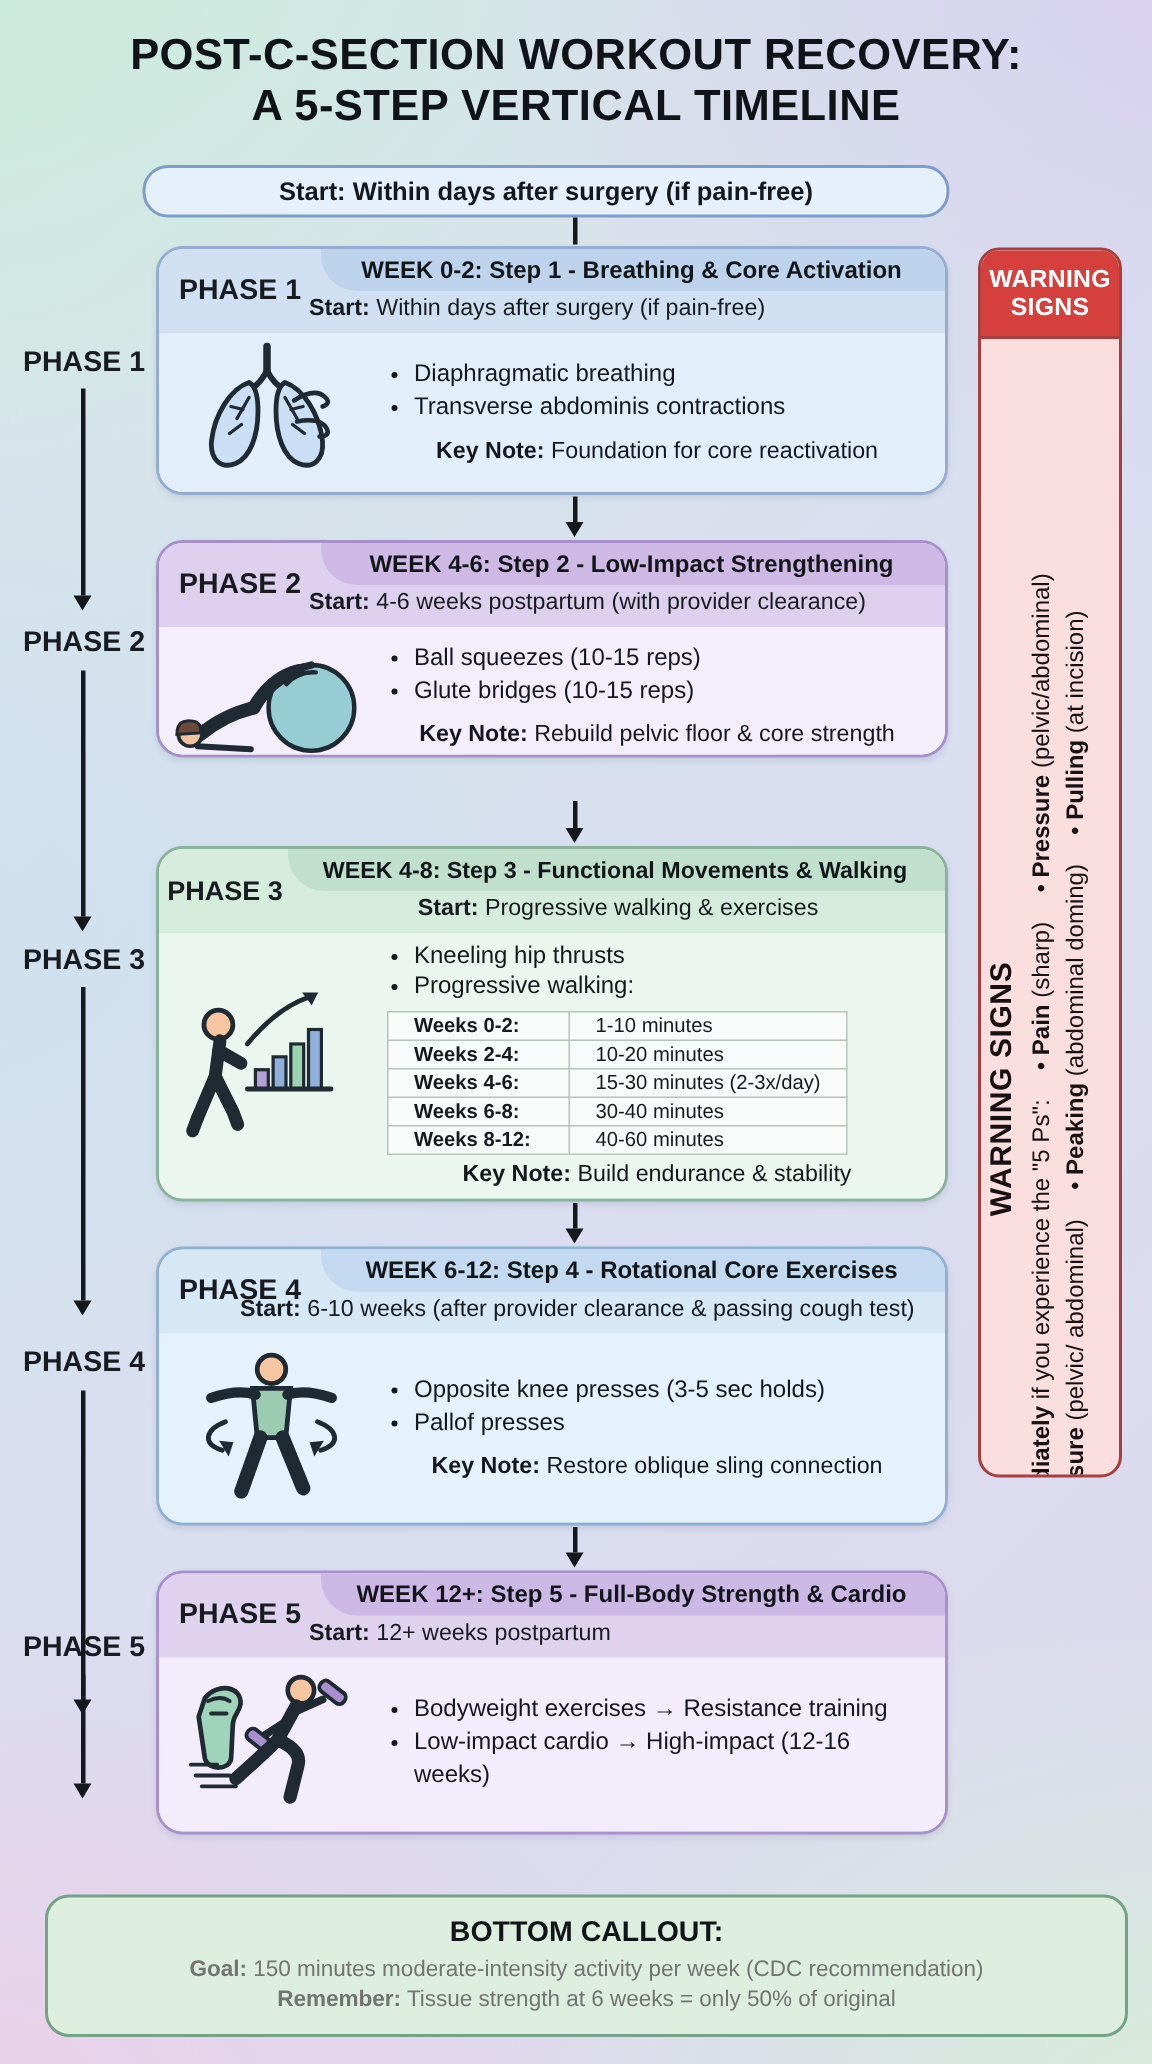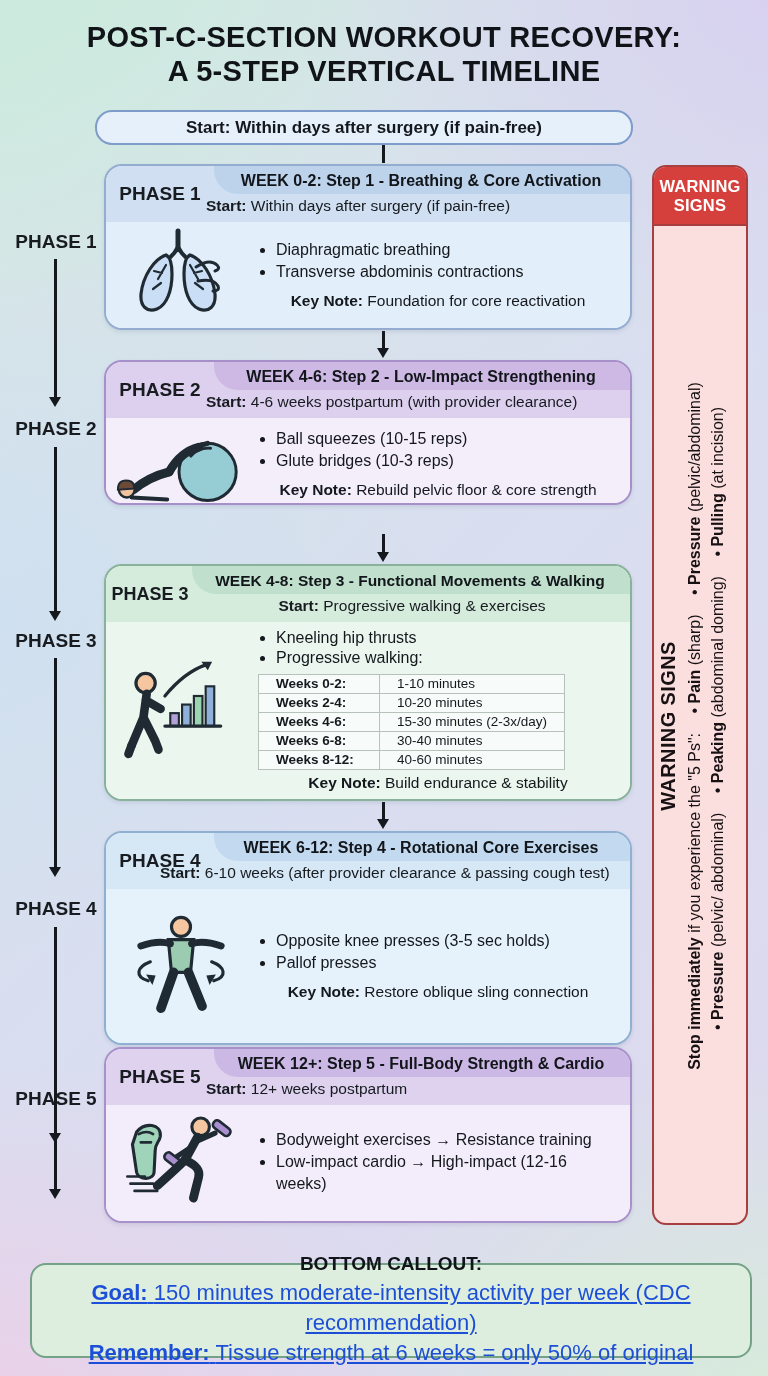--- a/index.html
+++ b/index.html
@@ -68,21 +68,21 @@
   .wtable{border-collapse:collapse; background:rgba(255,255,255,.6); margin:5px 0 2px 2px; font-size:13.5px;}
   .wtable td{border:1px solid #b7c2bb; padding:0 17px; line-height:1.33; white-space:nowrap; color:#15191e;}
   .wtable td.wl{font-weight:700; width:86px;}
   
   .card-p3 .phase-tab{width:88px; font-size:18px;}
   .card-p3 .title-row{margin-left:86px; font-size:15.5px;}
   .card-p3 .keynote{margin-top:4px;}
   .card-p3 .content li{line-height:1.3;}
   
   .wpanel{
-    left:652px; top:165px; width:96px; height:1060px; box-sizing:border-box;
+    left:652px; top:165px; width:96px; height:820px; box-sizing:border-box;
     border:2.5px solid var(--border); border-radius:14px; overflow:hidden; background:var(--body_bg);
   }
   .whead{
     height:57px; background:var(--header_bg); display:flex; flex-direction:column;
     align-items:center; justify-content:center; border-bottom:2px solid var(--border);
     color:#fff; font-weight:800; font-size:16.5px; line-height:1.15; letter-spacing:.2px;
   }
   .wrot-area{position:relative; height:1000px;}
   .wrot{
     position:absolute; left:50%; top:50%; width:975px; height:86px;
@@ -93,21 +93,21 @@
   .witem{margin-left:15px; white-space:nowrap;}
   .witem::before{content:"• ";}
   
   .callout{
     left:30px; top:1263px; width:722px; height:95px; box-sizing:border-box;
     background:var(--bg); border:2.5px solid var(--border); border-radius:16px;
     display:flex; flex-direction:column; align-items:center; justify-content:center;
     text-align:center;
   }
   .callout .co-head{font-weight:800; font-size:19px; margin-bottom:3px; color:#111519;}
-  .callout .co-line{font-size:22px; line-height:1.35; color:#1d4ed8;text-decoration:underline;}
+  .callout .co-line{font-size:15px; line-height:1.35; color:#737373;}
   b{font-weight:700;}
   svg .ln{stroke:#1f2a33; stroke-linecap:round; stroke-linejoin:round; fill:none;}
 </style>
 </head>
 <body>
 
 <div class="page">
 
   <div class="abs main-title">
     <div>POST-C-SECTION WORKOUT RECOVERY:</div>
@@ -178,21 +178,21 @@
           <path class="ln" stroke-width="9" stroke="#6fa3a8" d="M22 72 C34 62 46 57 58 54"></path>
           <path class="ln" stroke-width="4" stroke="#f2c29e" d="M20 80 L56 82"></path>
           <circle cx="15" cy="72" r="8" fill="#f2c29e" stroke="#1f2a33" stroke-width="2.5"></circle>
           <path d="M6 72 q0 -11 11 -9 q6 1 5 8 Z" fill="#6b4a38" stroke="#1f2a33" stroke-width="2"></path>
           <path class="ln" stroke-width="5" stroke="#f2c29e" d="M86 28 L97 25"></path>
         </svg>
       </div>
       <div class="content">
         <ul>
           <li>Ball squeezes (10-15 reps)</li>
-          <li>Glute bridges (10-3 reps)</li>
+          <li>Glute bridges (10-15 reps)</li>
         </ul>
         <div class="keynote"><b>Key Note:</b> <span>Rebuild pelvic floor &amp; core strength</span></div>
       </div>
     </div>
   </div>
 
   <div class="abs card card-p3" style="top: 564px; height: 237px; justify-content: flex-end; --dark: #c0e0cd; --light: #d5ecdd; --body: #ebf6ef; --border: #88b299;">
     <div class="card-head">
       <div class="title-row">WEEK 4-8: Step 3 - Functional Movements &amp; Walking</div>
       <div class="start-row" style="text-align:center;"><b>Start:</b> <span>Progressive walking &amp; exercises</span></div>
@@ -240,21 +240,21 @@
                 <td class="wl">Weeks 8-12:</td>
                 <td>40-60 minutes</td>
               </tr>
         </tbody>
           </table>
         <div class="keynote"><b>Key Note:</b> <span>Build endurance &amp; stability</span></div>
       </div>
     </div>
   </div>
 
-  <div class="abs card" style="top: 831px; height: 214px; --dark: #c2d9ef; --light: #d6e7f6; --body: #e5f2fc; --border: #90b0d2;">
+  <div class="abs card" style="top: 831px; height: 186px; --dark: #c2d9ef; --light: #d6e7f6; --body: #e5f2fc; --border: #90b0d2;">
     <div class="card-head">
       <div class="title-row">WEEK 6-12: Step 4 - Rotational Core Exercises</div>
       <div class="start-row" style="padding-left:54px;"><b>Start:</b> <span>6-10 weeks (after provider clearance &amp; passing cough test)</span></div>
       <div class="phase-tab">PHASE 4</div>
     </div>
     <div class="card-body">
       <div class="icon-box">
         <svg width="118" height="110" viewBox="0 0 110 104">
           <circle cx="55" cy="15" r="9" fill="#f6c6a0" stroke="#1f2a33" stroke-width="3"></circle>
           <path d="M43 27 H67 L64 58 H46 Z" fill="#9bcbb0" stroke="#1f2a33" stroke-width="3"></path>

